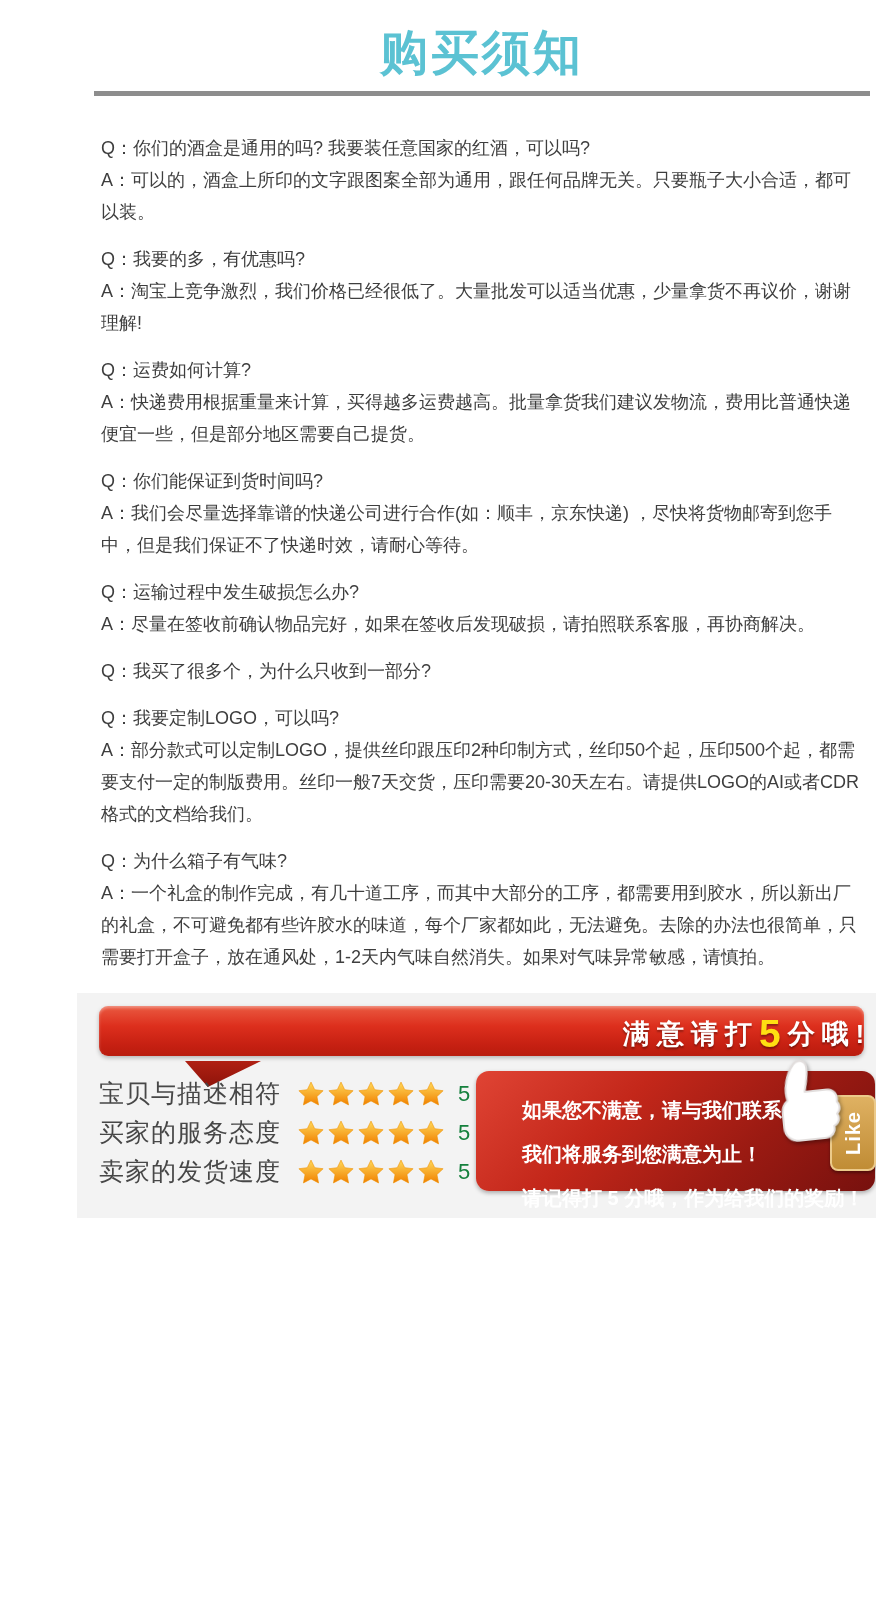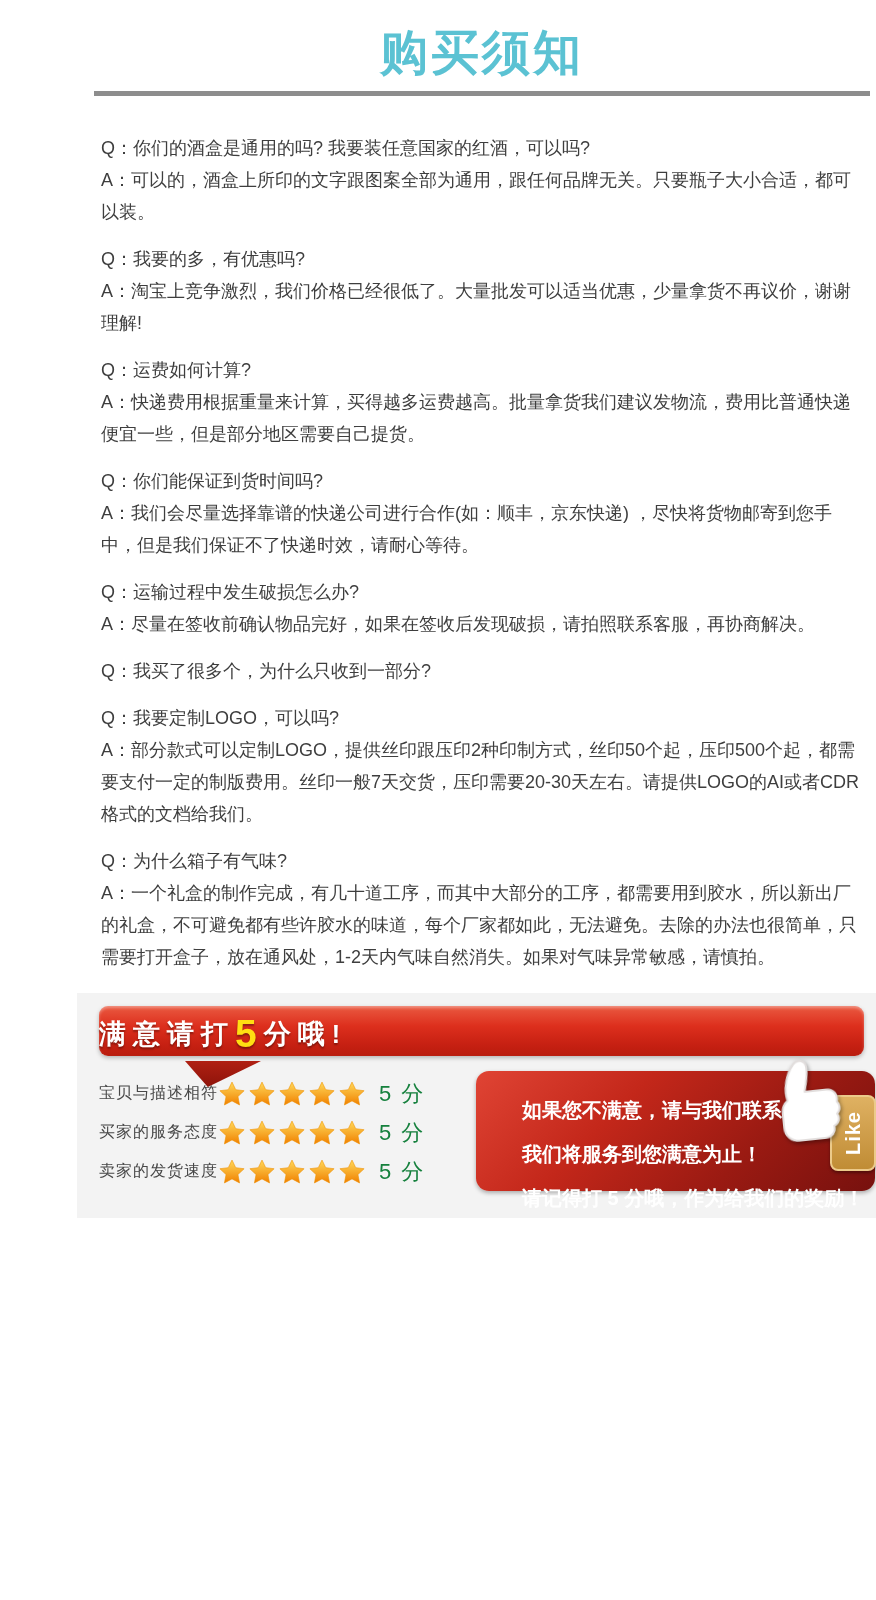--- a/index.html
+++ b/index.html
@@ -18,37 +18,37 @@
   
   .faq{padding:36px 56px 0 57px;font-size:18px;line-height:32px;color:#3e3e3e;}
   .faq p{margin:0;}
   .qa + .qa{margin-top:15px;}
   
   .panel{margin:20px 32px 0 33px;background:#f3f3f3;position:relative;height:225px;}
   .ribbon{
     position:absolute;left:22px;right:24px;top:13px;height:50px;border-radius:9px;
     background:linear-gradient(180deg,#ea5a41 0%,#dd2f1d 40%,#c62012 78%,#b91c0e 100%);
     box-shadow:inset 0 2px 3px rgba(255,255,255,.35),0 2px 4px rgba(0,0,0,.25);
-    text-align:left;white-space:nowrap;text-decoration:underline;
+    text-align:right;white-space:nowrap;text-decoration:underline;
   }
   .ribbon-text{
     display:inline-block;line-height:55px;color:#ffffff;font-weight:700;
     font-size:27px;letter-spacing:7px;text-shadow:0 2px 2px rgba(0,0,0,.35);
   }
   .ribbon-hl{color:#ffdf12;font-size:39px;vertical-align:-4px;letter-spacing:7px;}
   .ribbon-excl{font-size:25px;letter-spacing:0;}
   .ribbon-tail{
     position:absolute;left:108px;top:68px;width:76px;height:26px;
     background:linear-gradient(180deg,#b02013,#8e130a);
     clip-path:polygon(0 0,100% 0,30% 100%);
   }
   
   .ratings{position:absolute;left:22px;top:86px;display:flex;flex-direction:column;gap:10px;}
   .rating-row{display:flex;align-items:center;height:29px;}
-  .rating-label{font-size:16px;color:#474747;margin-right:0;letter-spacing:1px;}
+  .rating-label{font-size:25px;color:#474747;margin-right:16px;letter-spacing:1px;}
   .stars{display:flex;gap:2px;margin-right:13px;}
   .stars svg{display:block;}
   .rating-score{font-size:22px;color:#15803d;letter-spacing:2px;}
   
   .promise-box{
     position:absolute;left:399px;top:78px;width:399px;height:120px;border-radius:13px;
     background:linear-gradient(135deg,#e04434 0%,#c3271a 35%,#9a1a12 68%,#77110e 100%);
     box-shadow:0 2px 4px rgba(0,0,0,.3);
   }
   .promise-lines{padding:8px 0 0 28px;}

